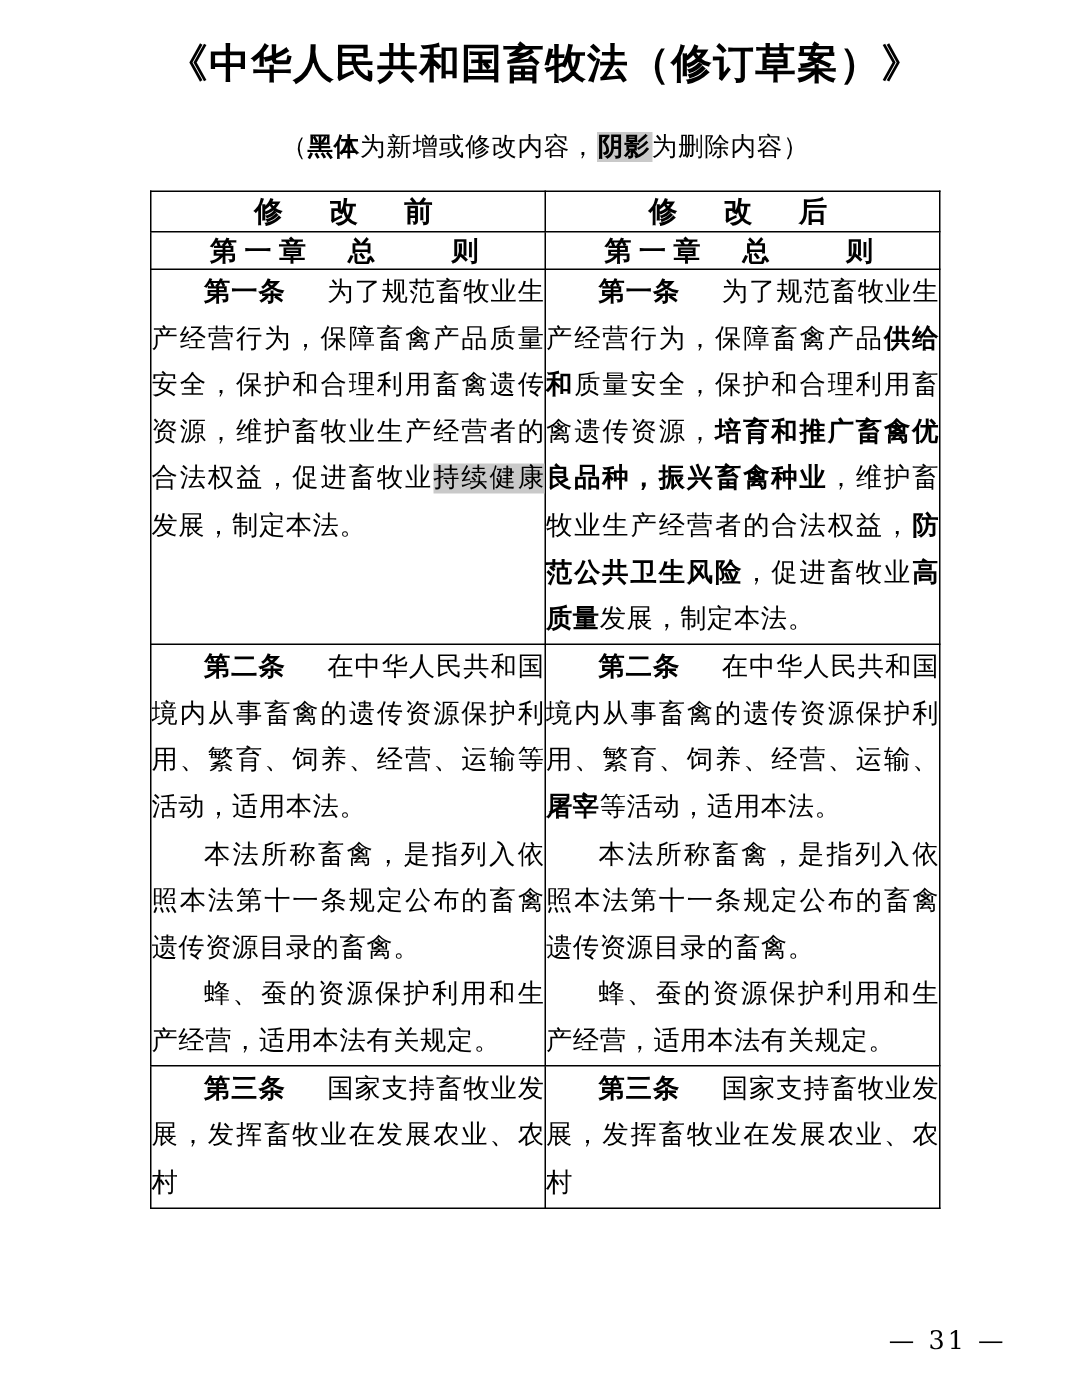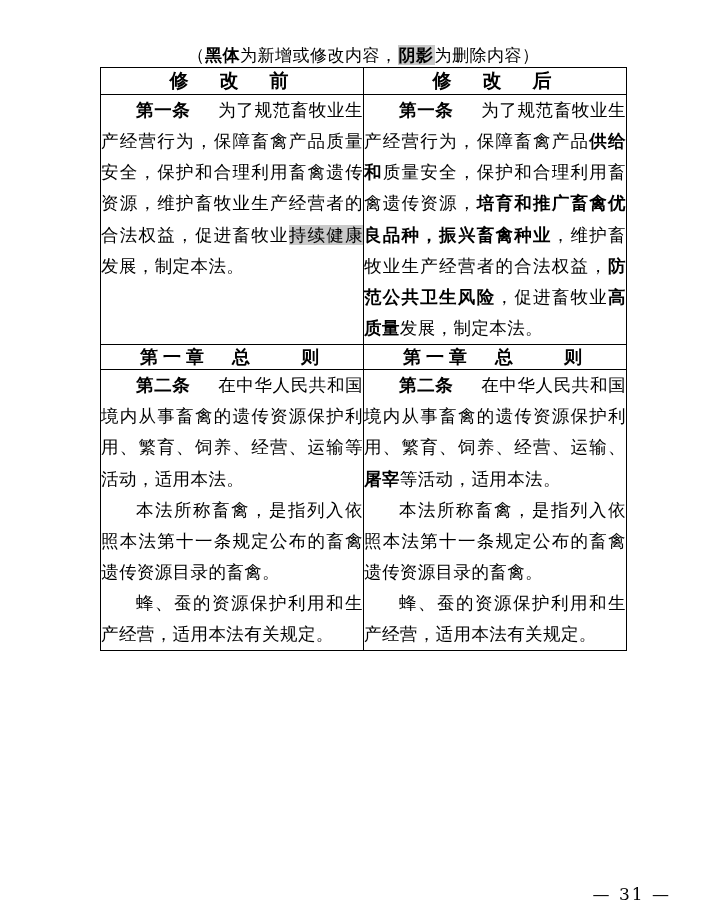--- a/index.html
+++ b/index.html
@@ -32,20 +32,21 @@
     line-height: 1.55;
     font-family: "DejaVu Serif", "Liberation Serif", serif;
   }
   .title-line.second {
     letter-spacing: 4px;
   }
   .subtitle {
     text-align: center;
     font-size: 17px;
     margin-top: 22px;
+    margin-bottom: 18px;
     letter-spacing: 0.5px;
   }
   .subtitle .bold {
     font-weight: bold;
   }
   .subtitle .shade {
     font-weight: bold;
     background: #c9c9c9;
     padding: 0 1px;
   }
@@ -104,52 +105,53 @@
     font-size: 17px;
     letter-spacing: 2px;
   }
 </style>
 </head>
 <body>
 
 <div class="page">
 
   <div class="title-block">
+    <div class="title-line">《中华人民共和国畜牧法（修订草案）》</div>
   </div>
 
   <div class="subtitle">
     <span>（</span><span class="bold">黑体</span><span>为新增或修改内容，</span><span class="shade">阴影</span><span>为删除内容</span><span>）</span>
   </div>
 
   <table class="cmp">
     <colgroup>
       <col style="width:50%">
       <col style="width:50%">
     </colgroup>
     <tbody>
       <tr>
         <td class="hdr">修　改　前</td>
         <td class="hdr">修　改　后</td>
       </tr>
       <tr>
+        <td class="chap">第一章　总　　则</td>
+        <td class="chap">第一章　总　　则</td>
+      </tr>
+
+      <tr>
         <td class="cell">
           <p>
             <span class="art">第一条</span><span>　为了规范畜牧业生产经营行为，保障畜禽产品质量安全，保护和合理利用畜禽遗传资源，维护畜牧业生产经营者的合法权益，促进畜牧业</span><span class="sh">持续健康</span><span>发展，制定本法。</span>
           </p>
         </td>
         <td class="cell">
           <p>
             <span class="art">第一条</span><span>　为了规范畜牧业生产经营行为，保障畜禽产品</span><span class="b">供给和</span><span>质量安全，保护和合理利用畜禽遗传资源，</span><span class="b">培育和推广畜禽优良品种，振兴畜禽种业</span><span>，维护畜牧业生产经营者的合法权益，</span><span class="b">防范公共卫生风险</span><span>，促进畜牧业</span><span class="b">高质量</span><span>发展，制定本法。</span>
           </p>
         </td>
-      </tr>
-
-      <tr>
-        <td class="chap">第一章　总　　则</td>
-        <td class="chap">第一章　总　　则</td>
       </tr>
 
       <tr>
         <td class="cell">
           <p>
             <span class="art">第二条</span><span>　在中华人民共和国境内从事畜禽的遗传资源保护利用、繁育、饲养、经营、运输等活动，适用本法。</span>
           </p>
           <p>
             <span>本法所称畜禽，是指列入依照本法第十一条规定公布的畜禽遗传资源目录的畜禽。</span>
           </p>
@@ -163,17 +165,29 @@
           </p>
           <p>
             <span>本法所称畜禽，是指列入依照本法第十一条规定公布的畜禽遗传资源目录的畜禽。</span>
           </p>
           <p>
             <span>蜂、蚕的资源保护利用和生产经营，适用本法有关规定。</span>
           </p>
         </td>
       </tr>
 
+      <tr>
+        <td class="cell">
+          <p>
+            <span class="art">第三条</span><span>　国家支持畜牧业发展，发挥畜牧业在发展农业、农村</span>
+          </p>
+        </td>
+        <td class="cell">
+          <p>
+            <span class="art">第三条</span><span>　国家支持畜牧业发展，发挥畜牧业在发展农业、农村</span>
+          </p>
+        </td>
+      </tr>
     </tbody>
   </table>
 
   <div class="footer">— 31 —</div>
 </div>
 
 </body></html>

